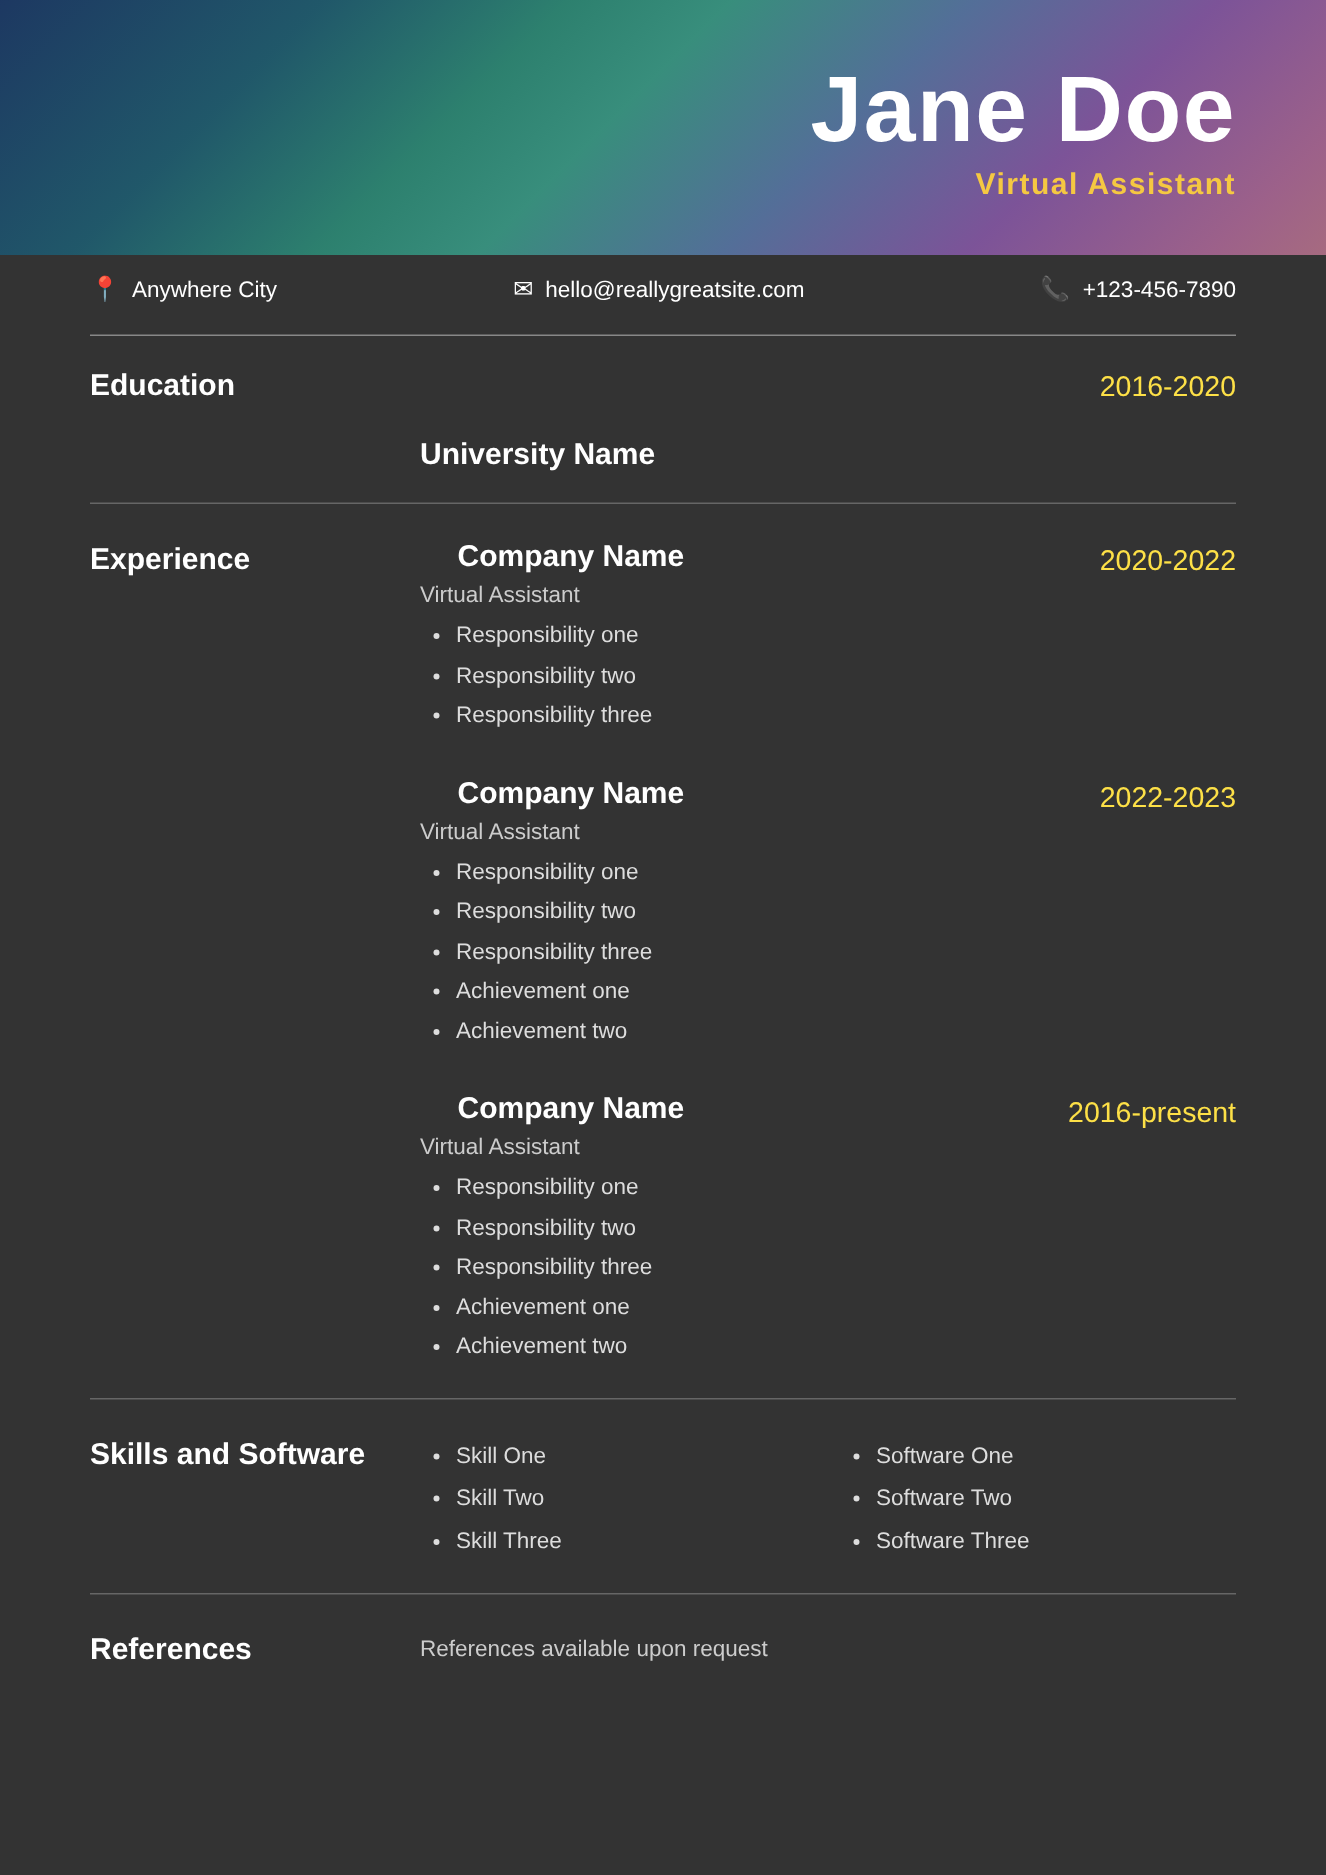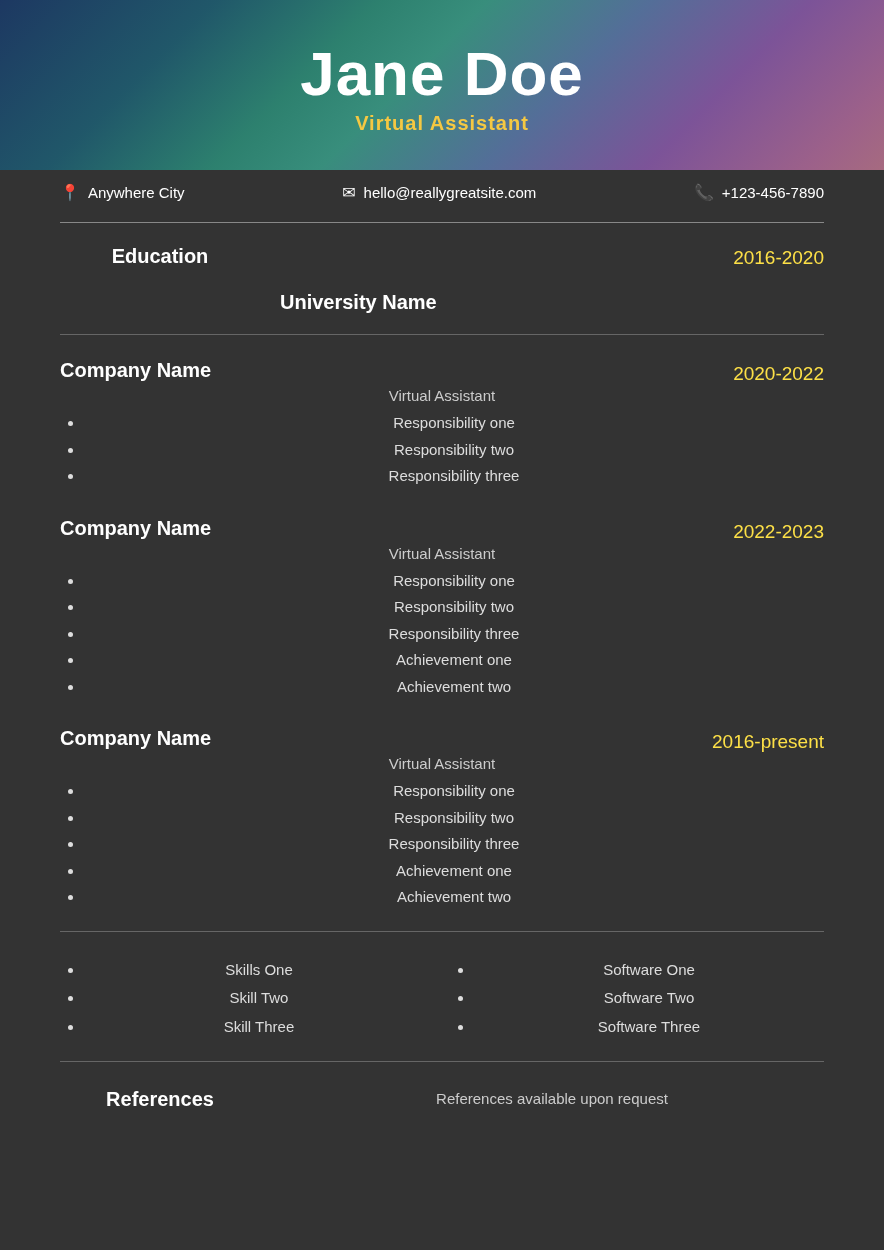--- a/index.html
+++ b/index.html
@@ -41,21 +41,21 @@
     }
 
     .content {
       position: relative;
       z-index: 1;
       padding: 0 60px 60px 60px;
     }
 
     
     .header {
-      text-align: center;
+      text-align: right;
       padding: 40px 0 30px 0;
     }
 
     .header-name {
       font-size: 62px;
       font-weight: 900;
       color: #ffffff;
       letter-spacing: 1px;
       line-height: 1.1;
     }
@@ -125,20 +125,21 @@
     .entry-header {
       display: flex;
       justify-content: space-between;
       align-items: flex-start;
     }
 
     .entry-company {
       font-size: 20px;
       font-weight: 900;
       color: #ffffff;
+      margin-left: 25px;
     }
 
     .entry-date {
       font-size: 19px;
       color: #fde047;
       white-space: nowrap;
       padding-top: 4px;
     }
 
     .entry-subtitle {
@@ -188,21 +189,20 @@
     
     .references-text {
       font-size: 15px;
       color: #cccccc;
       padding-top: 4px;
     }
 
     
     .section-wrapper {
       margin-bottom: 0;
-      text-align: center;
     }
 
     .section-divider {
       border: none;
       border-top: 1px solid #666;
       margin: 20px 0 24px 0;
     }
   </style>
 </head>
 <body>
@@ -243,20 +243,21 @@
           <div class="entry-date">2016-2020</div>
         </div>
       </div>
     </div>
   </div>
 
   <hr class="section-divider">
 
   <div class="section-wrapper">
     <div class="section">
+      <div class="section-label">Experience</div>
       <div class="section-content">
 
       <div class="entry">
             <div class="entry-header">
               <div class="entry-company">Company Name</div>
               <div class="entry-date">2020-2022</div>
             </div>
             <div class="entry-subtitle">Virtual Assistant</div>
             <ul class="entry-list">
               <li>Responsibility one</li>
@@ -293,24 +294,25 @@
             </ul>
           </div>
         </div>
     </div>
   </div>
 
   <hr class="section-divider">
 
   <div class="section-wrapper">
     <div class="section">
+      <div class="section-label">Skills and Software</div>
       <div class="section-content">
 
       <ul class="skills-list">
-            <li>Skills One</li>
+            <li>Skill One</li>
             <li>Skill Two</li>
             <li>Skill Three</li>
             <li>Software One</li>
             <li>Software Two</li>
             <li>Software Three</li>
           </ul>
         </div>
     </div>
   </div>
 

